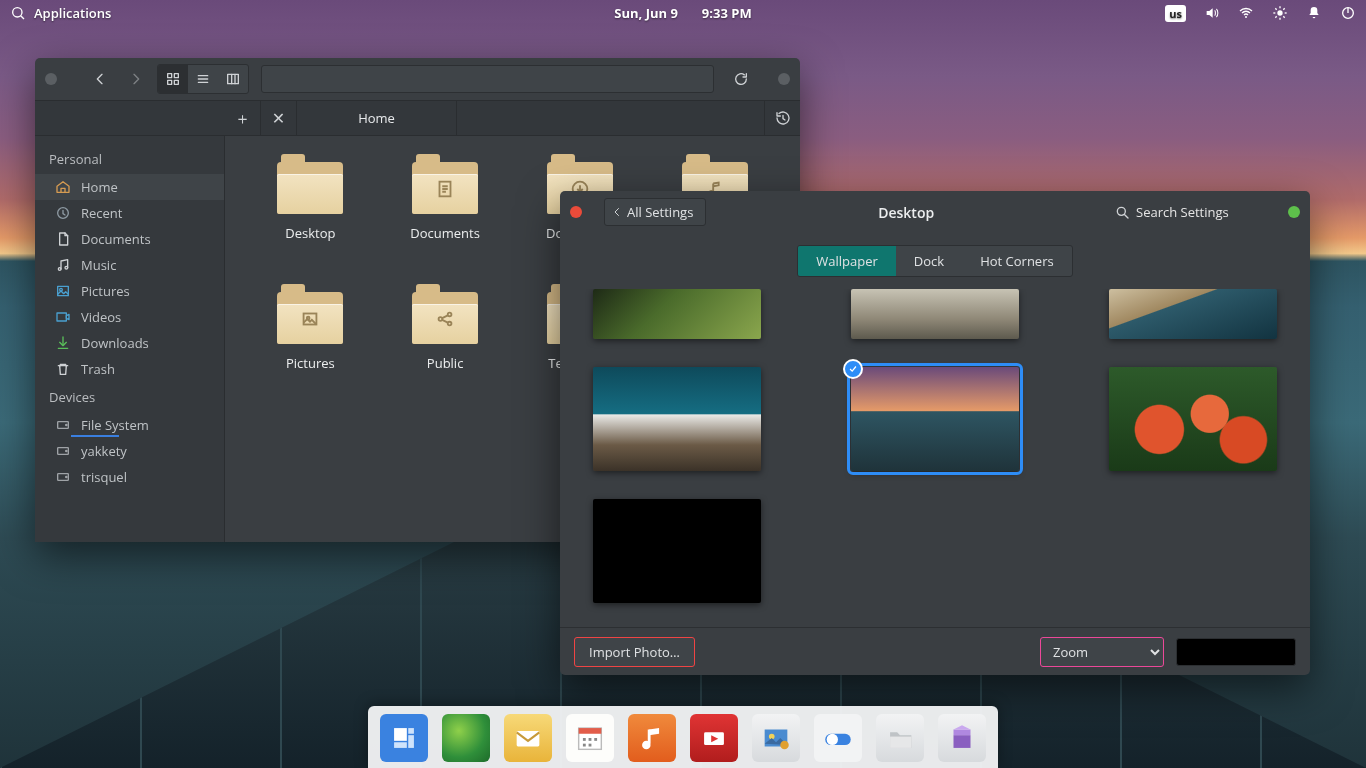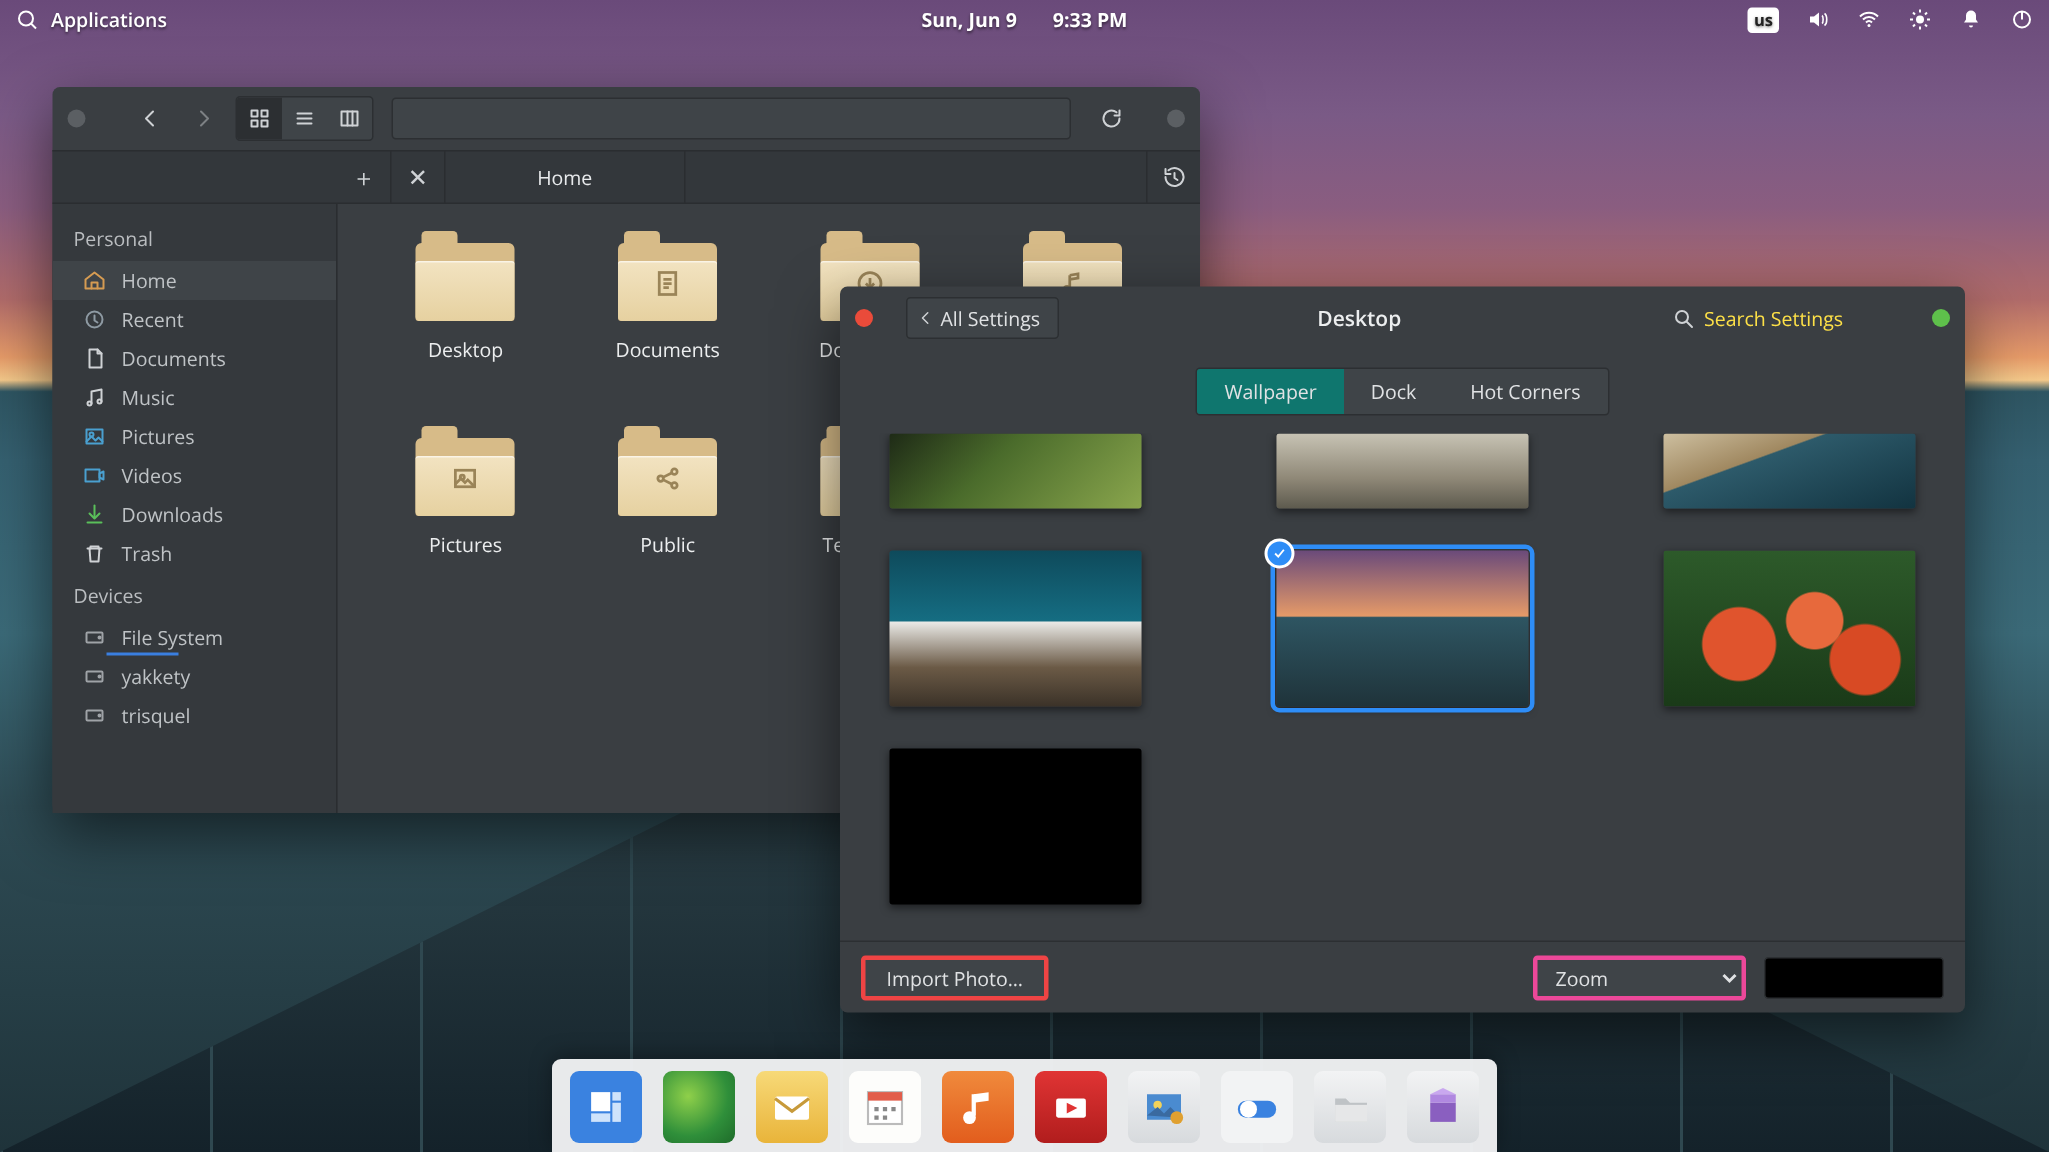--- a/index.html
+++ b/index.html
@@ -81,23 +81,23 @@
 #settings .tabs { display:flex; justify-content:center; padding:12px 0;}
 #settings .tabs .seg .tab { padding:6px 18px; font-size:13px; color:#e0e2e4; }
 #settings .tabs .seg .tab.active { background:#0f766e; }
 #settings .wallgrid { flex:1; overflow:auto; padding:0 28px 10px; display:grid; grid-template-columns:repeat(3,1fr); gap:28px 80px; align-content:start; justify-items:center;}
 .thumb { width:168px; height:104px; border-radius:2px; background:#222; box-shadow:0 2px 6px rgba(0,0,0,.5); position:relative;}
 .thumb.half { height:50px; }
 .thumb.sel { outline:3px solid #2e8df7; outline-offset:1px; }
 .thumb .check { position:absolute; left:-8px; top:-8px; width:20px; height:20px; border-radius:50%; background:#2e8df7; border:2px solid #fff; display:flex; align-items:center; justify-content:center;}
 .thumb .check svg { width:10px; height:10px; stroke:#fff; stroke-width:3; fill:none;}
 #settings .footer { height:48px; border-top:1px solid #2c2f32; display:flex; align-items:center; padding:0 14px; gap:12px;}
-#settings .footer .btn { height:30px; padding:0 14px; border:3px solid #ef4444; background:#3f4448; border-radius:3px; font-size:13px; color:#e0e2e4; display:flex; align-items:center;}
+#settings .footer .btn { height:30px; padding:0 14px; border:1px solid #ef4444; background:#3f4448; border-radius:3px; font-size:13px; color:#e0e2e4; display:flex; align-items:center;}
 #settings .footer .spacer { flex:1;}
-#settings .footer select { height:30px; width:142px; background:#3f4448; border:3px solid #ec4899; border-radius:3px; color:#e0e2e4; font-size:13px; padding:0 8px;}
+#settings .footer select { height:30px; width:124px; background:#3f4448; border:1px solid #ec4899; border-radius:3px; color:#e0e2e4; font-size:13px; padding:0 8px;}
 #settings .footer .swatch { width:120px; height:28px; background:#000; border:1px solid #2c2f32; border-radius:3px;}
 
 
 #dock { position:absolute; left:50%; bottom:0; transform:translateX(-50%); background:rgba(243,244,245,.95); border-radius:6px 6px 0 0; padding:8px 12px 6px; display:flex; gap:14px; box-shadow:0 -2px 14px rgba(0,0,0,.35);}
 #dock .app { width:48px; height:48px; border-radius:6px; display:flex; align-items:center; justify-content:center; }
 </style>
 </head>
 <body>
 
 <div id="desktop">
@@ -438,21 +438,21 @@
         <span>All Settings</span>
       </div>
     </div>
     <div class="title">Desktop</div>
     <div class="right">
       <div class="search">
         <svg class="ico" viewBox="0 0 24 24">
             <circle cx="11" cy="11" r="6"></circle>
             <line x1="16" y1="16" x2="21" y2="21"></line>
           </svg>
-        <span style="color:#fde047">Search Settings</span>
+        <span style="color:#e5e5e5">Search Settings</span>
       </div>
       <div class="tlight green"></div>
     </div>
   </div>
   <div class="tabs">
     <div class="seg">
       <div class="tab active">Wallpaper</div>
       <div class="tab">Dock</div>
       <div class="tab">Hot Corners</div>
     </div>

